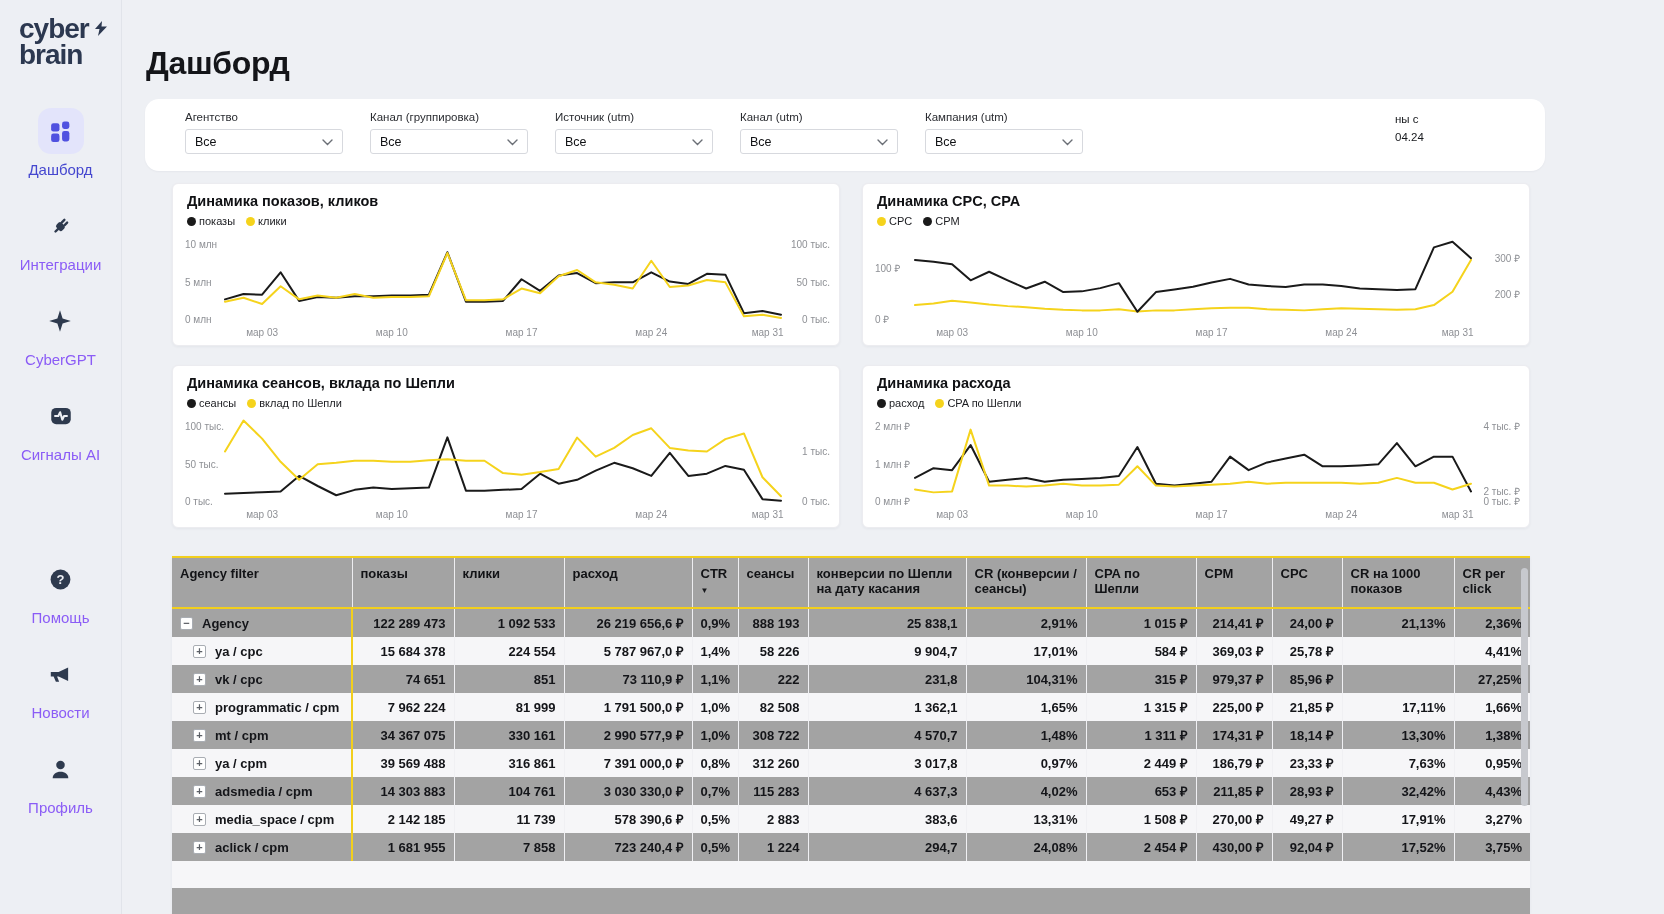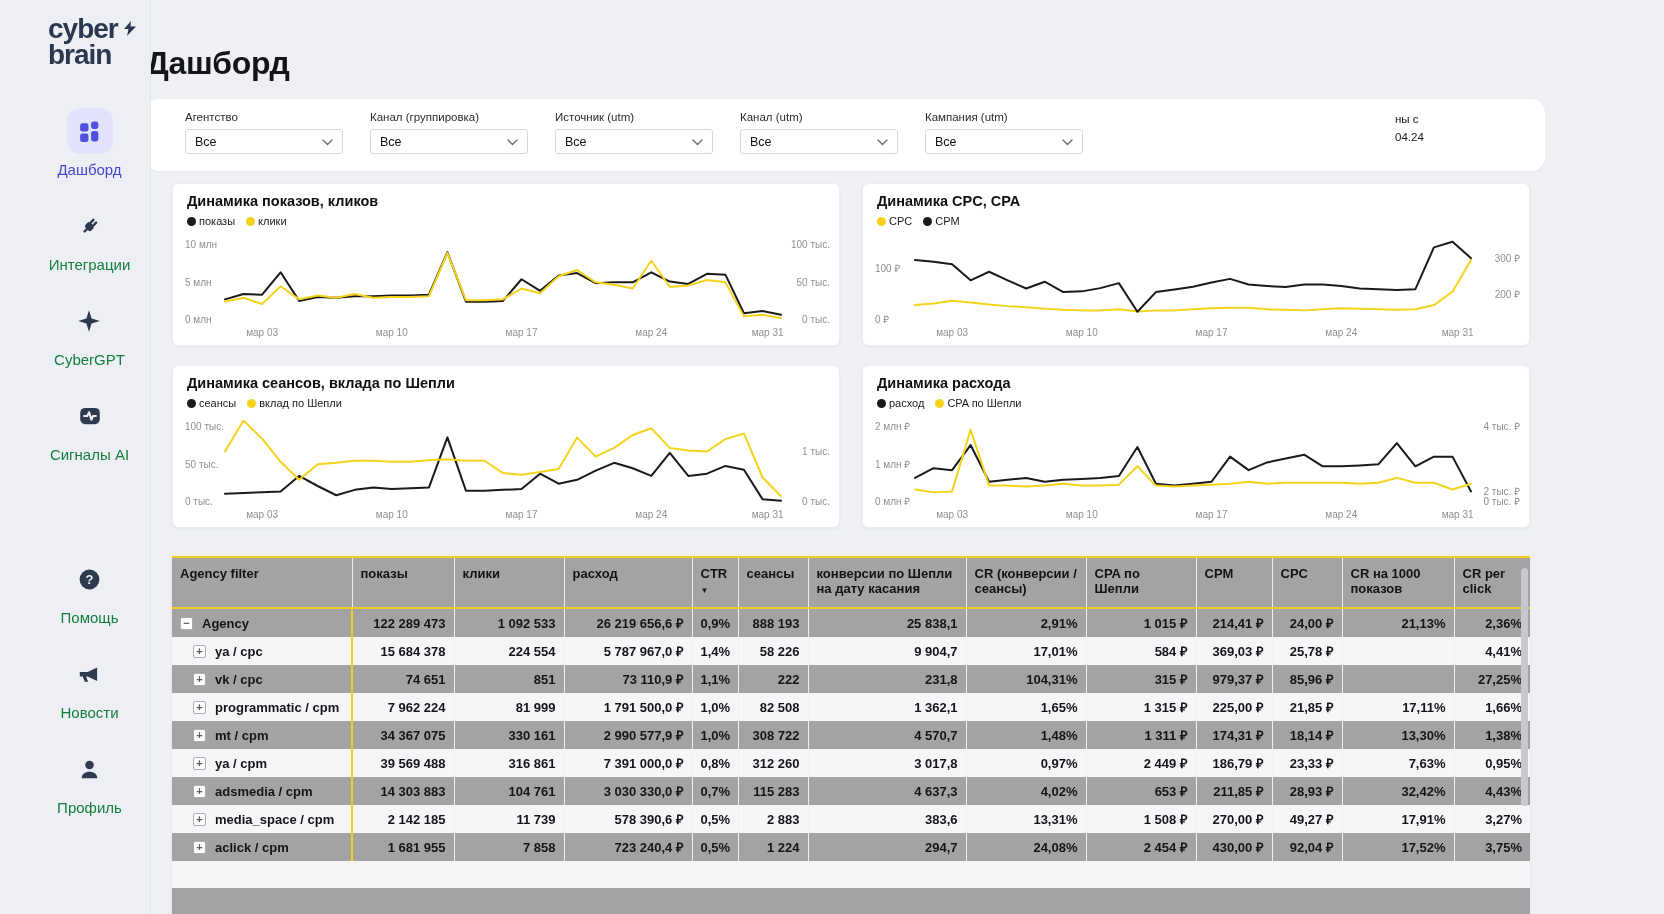--- a/index.html
+++ b/index.html
@@ -8,30 +8,30 @@
     width:1664px; height:914px; overflow:hidden;
     background:#eef0f4;
     font-family:"Liberation Sans", sans-serif;
     color:#17181c;
   }
   .screen { position:relative; width:1664px; height:914px; }
 
   
   .sidebar {
     position:absolute; left:0; top:0; bottom:0; width:122px;
-    background:#edeff4; border-right:1px solid #e1e4ea; z-index:5;margin-left:29px;
+    background:#edeff4; border-right:1px solid #e1e4ea; z-index:5;
   }
   .logo { position:relative; margin:16px 0 0 19px; line-height:26px; }
   .logo-line { font-weight:800; font-size:28px; letter-spacing:-1px; color:#2c3850; display:block; }
   .logo-bolt { position:absolute; right:14px; top:2px; }
   .nav { display:flex; flex-direction:column; align-items:center; margin-top:40px; }
   .nav-item { display:flex; flex-direction:column; align-items:center; margin-bottom:25px; cursor:pointer; }
   .nav-icon-box { width:46px; height:46px; border-radius:13px; display:flex; align-items:center; justify-content:center; }
   .nav-item.active .nav-icon-box { background:#e3e4fb; }
-  .nav-label { margin-top:7px; font-size:15px; color:#15803d; }
+  .nav-label { margin-top:7px; font-size:15px; color:#8b5cf6; }
   .nav-item.active .nav-label { color:#4547cf; }
   .nav-gap { height:68px; }
 
   
   .page-title { position:absolute; left:146px; top:24px; font-size:32px; font-weight:700; color:#141519; letter-spacing:-0.3px; }
 
   
   .filter-card {
     position:absolute; left:145px; top:99px; width:1400px; height:72px;
     background:#ffffff; border-radius:14px; box-shadow:0 1px 2px rgba(25,30,50,.04);

